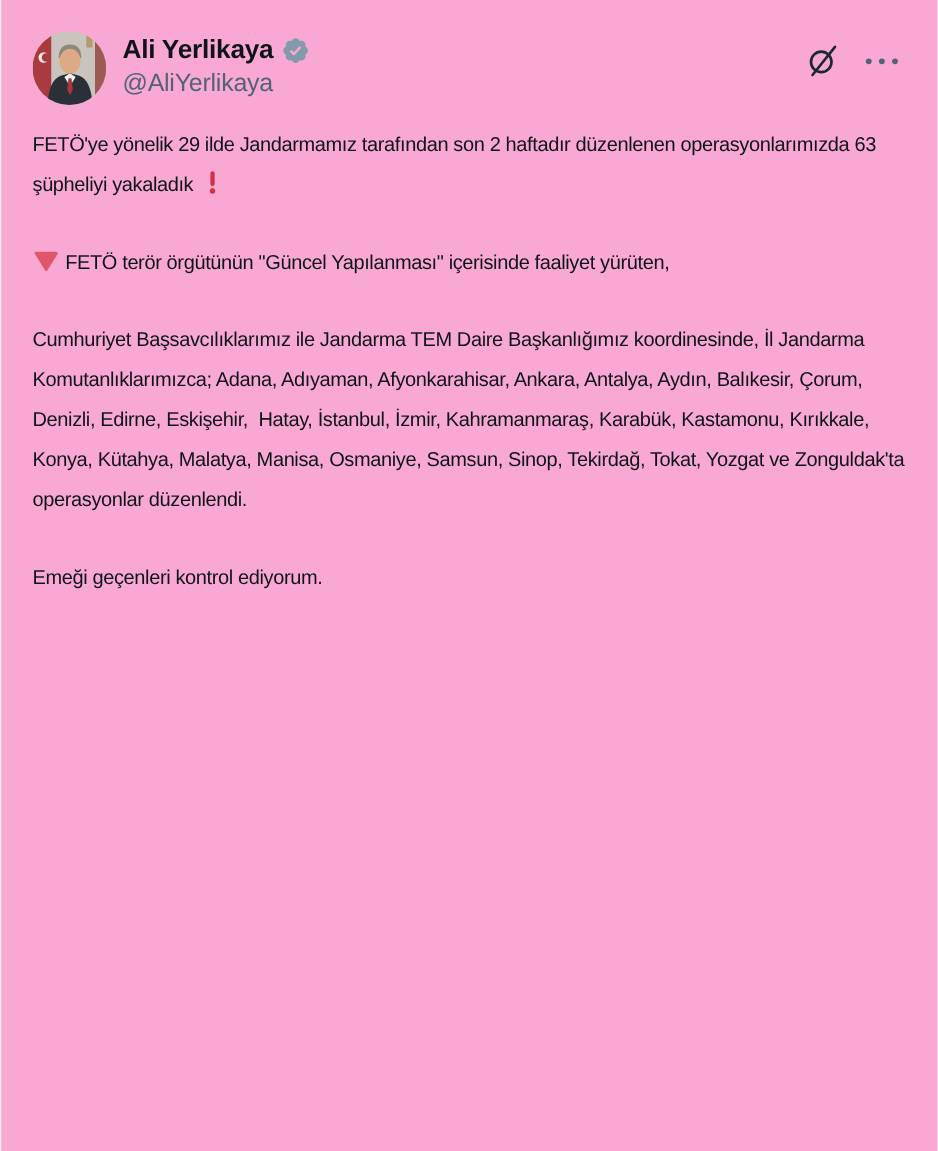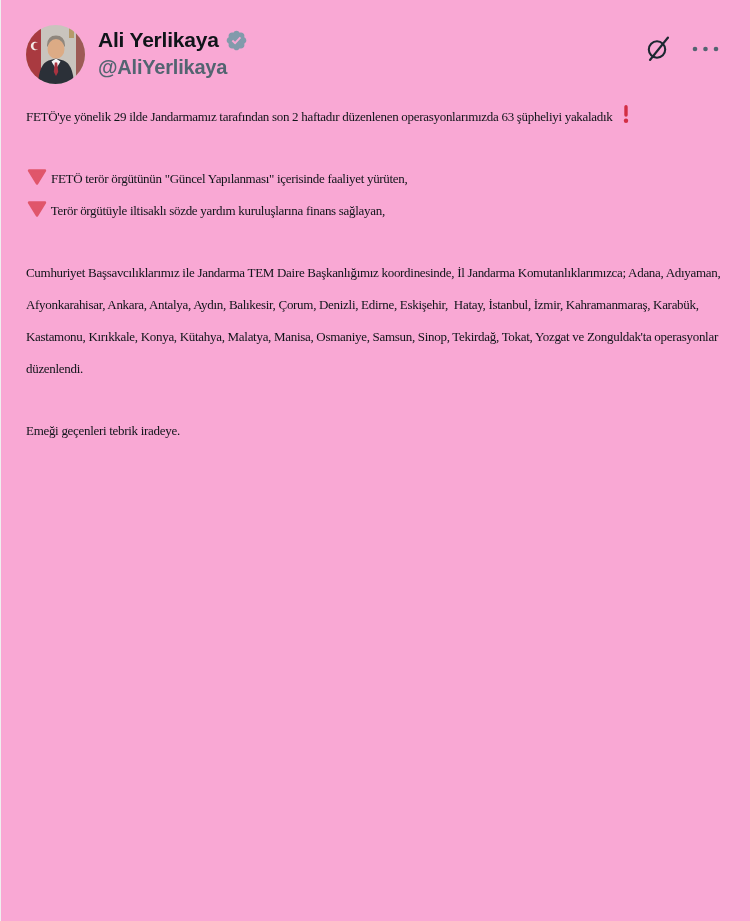--- a/index.html
+++ b/index.html
@@ -44,21 +44,20 @@
     letter-spacing: -0.2px;
     cursor: pointer;
   }
   .verified-badge { width: 23px; height: 23px; margin-top: 1px; }
   .author-handle {
     margin-top: 4px;
     font-size: 20px;
     color: #536471;
     letter-spacing: -0.2px;
     cursor: pointer;
-    font-weight: bold;
   }
   .header-actions {
     margin-left: auto;
     display: flex;
     align-items: center;
     gap: 16px;
     padding-top: 8px;
     padding-right: 2px;
   }
   .icon-btn {
@@ -67,24 +66,23 @@
     cursor: pointer;
     padding: 2px;
     display: flex;
     align-items: center;
   }
   
   .tweet-body {
     margin-top: 17px;
     width: 701px;
     color: #0f1419;
-    font-size: 13px;
+    font-size: 16px;
     line-height: 32px;
     letter-spacing: -0.3px;
-    font-family: Liberation Serif, serif;
   }
   .block { margin-bottom: 30px; }
   .block:last-child { margin-bottom: 0; }
   .line { white-space: pre-wrap; }
   .emoji {
     display: inline-block;
     width: 22px;
     height: 22px;
     vertical-align: -4px;
   }
@@ -144,27 +142,24 @@
       <div class="block">
         <div class="line">FETÖ'ye yönelik 29 ilde Jandarmamız tarafından son 2 haftadır düzenlenen operasyonlarımızda 63 şüpheliyi yakaladık <span class="emoji"><svg viewBox="0 0 22 22">
               <rect x="9.3" y="2" width="3.4" height="11.8" rx="1.7" fill="#d22e44"></rect>
               <circle cx="11" cy="17.8" r="2.2" fill="#d22e44"></circle>
             </svg></span></div>
       </div>
       <div class="block">
         <div class="line"><span class="emoji"><svg viewBox="0 0 22 22">
               <path d="M3 5.5h16L11 18.5Z" fill="#e0566b" stroke="#e0566b" stroke-width="2.4" stroke-linejoin="round"></path>
             </svg></span> FETÖ terör örgütünün "Güncel Yapılanması" içerisinde faaliyet yürüten,</div>
-        <div class="line"><span class="emoji"><svg viewBox="0 0 22 22">
-              <path d="M3 5.5h16L11 18.5Z" fill="#e0566b" stroke="#e0566b" stroke-width="2.4" stroke-linejoin="round"></path>
-            </svg></span> Terör örgütüyle iltisaklı sözde yardım kuruluşlarına finans sağlayan,</div>
       </div>
       <div class="block">
       </div>
       <div class="block">
         <div class="line">Cumhuriyet Başsavcılıklarımız ile Jandarma TEM Daire Başkanlığımız koordinesinde, İl Jandarma Komutanlıklarımızca; Adana, Adıyaman, Afyonkarahisar, Ankara, Antalya, Aydın, Balıkesir, Çorum, Denizli, Edirne, Eskişehir,  Hatay, İstanbul, İzmir, Kahramanmaraş, Karabük, Kastamonu, Kırıkkale, Konya, Kütahya, Malatya, Manisa, Osmaniye, Samsun, Sinop, Tekirdağ, Tokat, Yozgat ve Zonguldak'ta operasyonlar düzenlendi.</div>
       </div>
       <div class="block">
-        <div class="line">Emeği geçenleri tebrik iradeye.</div>
+        <div class="line">Emeği geçenleri kontrol ediyorum.</div>
       </div>
     </div>
 
 </div>
 
 </body></html>

